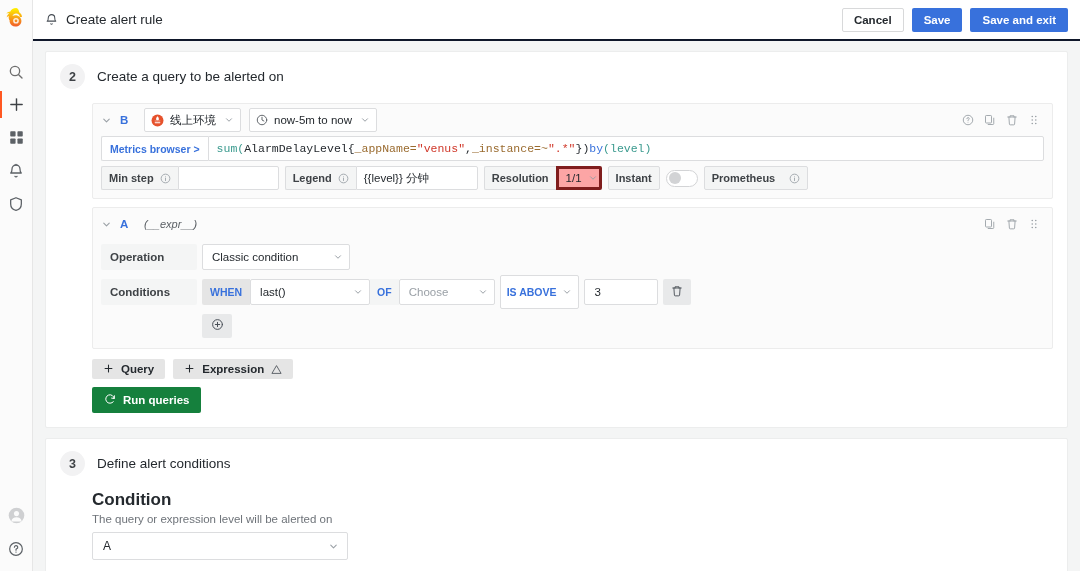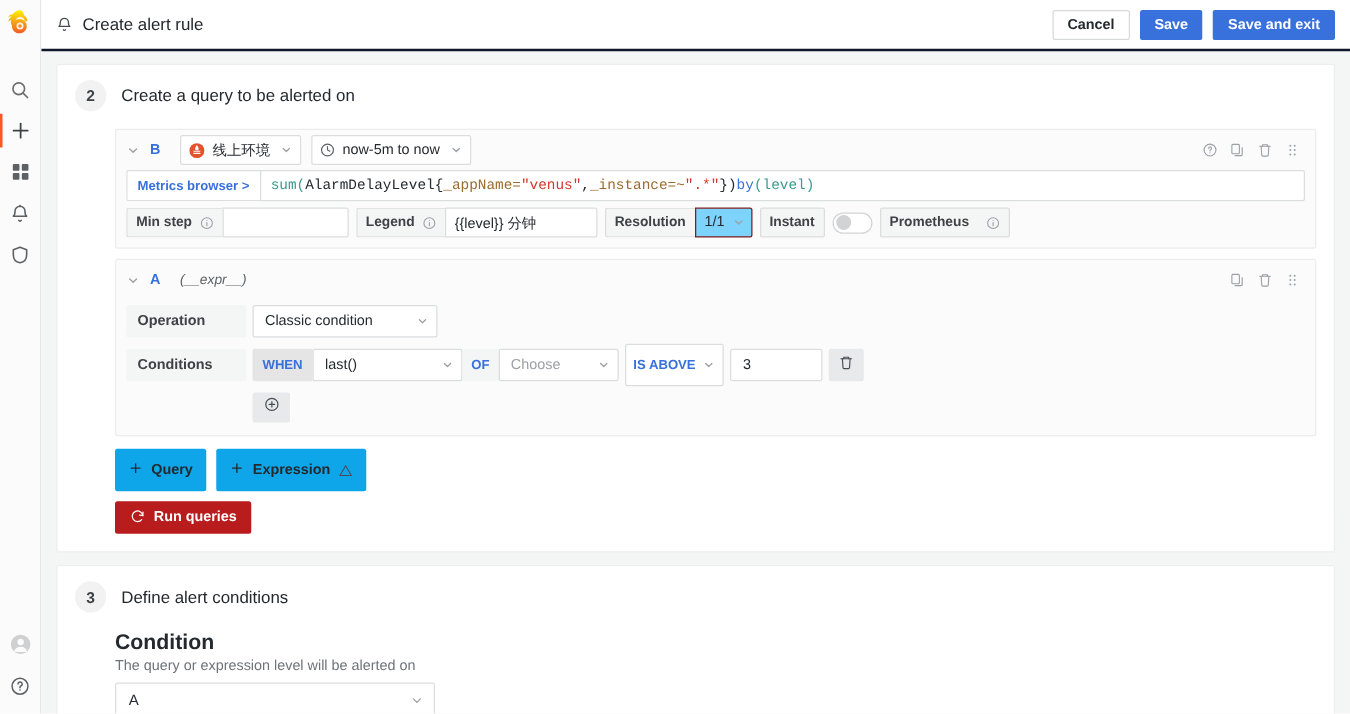--- a/index.html
+++ b/index.html
@@ -124,21 +124,21 @@
     border-radius: 2px 0 0 2px; display: flex; align-items: center; gap: 6px;
     padding: 0 7px; font-size: 11px; font-weight: bold; color: #3e4246; white-space: nowrap;
   }
   .field-label.solo { border-right: 1px solid #dcdddf; border-radius: 2px; }
   .info-ic { color: #9aa0a6; display: flex; }
   .field-input {
     background: #ffffff; border: 1px solid #dcdddf; border-radius: 0 2px 2px 0;
     display: flex; align-items: center; padding: 0 7px; font-size: 11.5px; color: #24292e;
   }
   .field-select {
-    background: #7dd3fc; border: 1px solid #7f1d1d; border-radius: 0 2px 2px 0;
+    background: #fca5a5; border: 3px solid #7f1d1d; border-radius: 0 2px 2px 0;
     display: flex; align-items: center; justify-content: space-between; gap: 4px;
     padding: 0 5px 0 7px; font-size: 11.5px; color: #24292e; cursor: pointer;
   }
   .toggle {
     width: 32px; height: 17px; border-radius: 9px;
     background: #ffffff; border: 1px solid #d3d4d6;
     display: flex; align-items: center; padding: 0 2px;
     align-self: center; margin-right: 6px; cursor: pointer;
   }
   .toggle .knob { width: 12px; height: 12px; border-radius: 50%; background: #d2d3d5; }
@@ -183,26 +183,26 @@
   .add-btn {
     background: #e8e9ea; border-radius: 2px; height: 24px; width: 30px;
     display: flex; align-items: center; justify-content: center;
     color: #464c54; cursor: pointer; margin-left: 101px;
   }
 
   
   .actions { margin-left: 32px; margin-top: 10px; }
   .act-row { display: flex; gap: 8px; }
   .act-btn {
-    background: #0ea5e9; border-radius: 2px; height: 34px;
+    background: #e5e5e5; border-radius: 2px; height: 20px;
     display: inline-flex; align-items: center; gap: 7px; padding: 0 11px;
     font-size: 11.5px; font-weight: bold; color: #24292e; cursor: pointer;
   }
   .run-btn {
-    background: #b91c1c; border-radius: 2px; height: 26px; margin-top: 8px;
+    background: #15803d; border-radius: 2px; height: 26px; margin-top: 8px;
     display: inline-flex; align-items: center; gap: 7px; padding: 6px 12px;
     font-size: 11.5px; font-weight: bold; color: #ffffff; cursor: pointer;
   }
 
   
   .card3 { margin-top: 10px; padding-bottom: 0; }
   .sec-label { font-size: 17px; font-weight: bold; color: #24292e; margin-left: 32px; }
   .sec-desc { font-size: 11.5px; color: #6e7379; margin: 3px 0 7px 32px; }
   .cond-select {
     margin-left: 32px; width: 256px; height: 28px;

